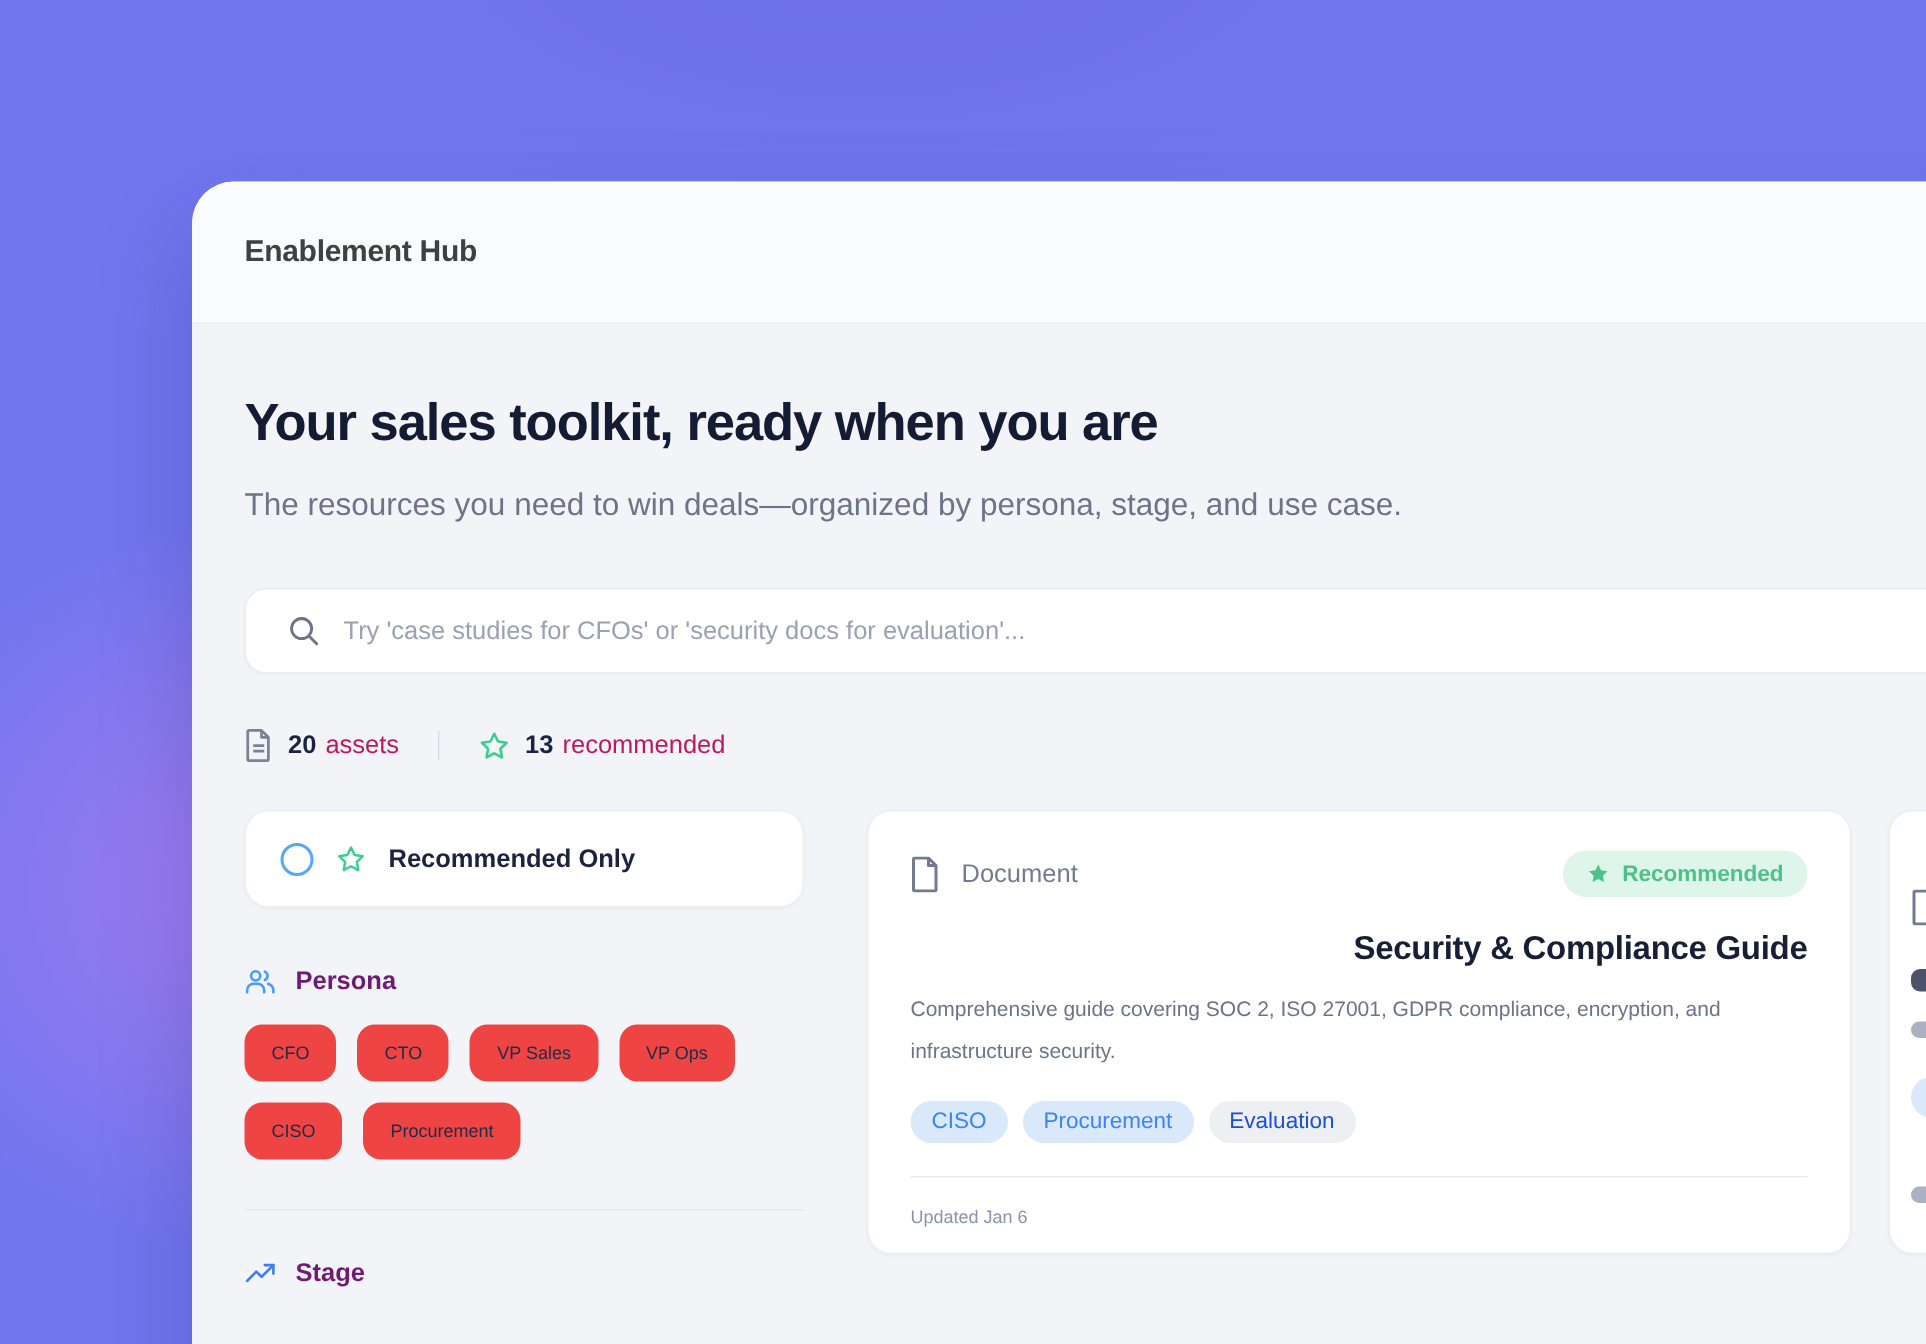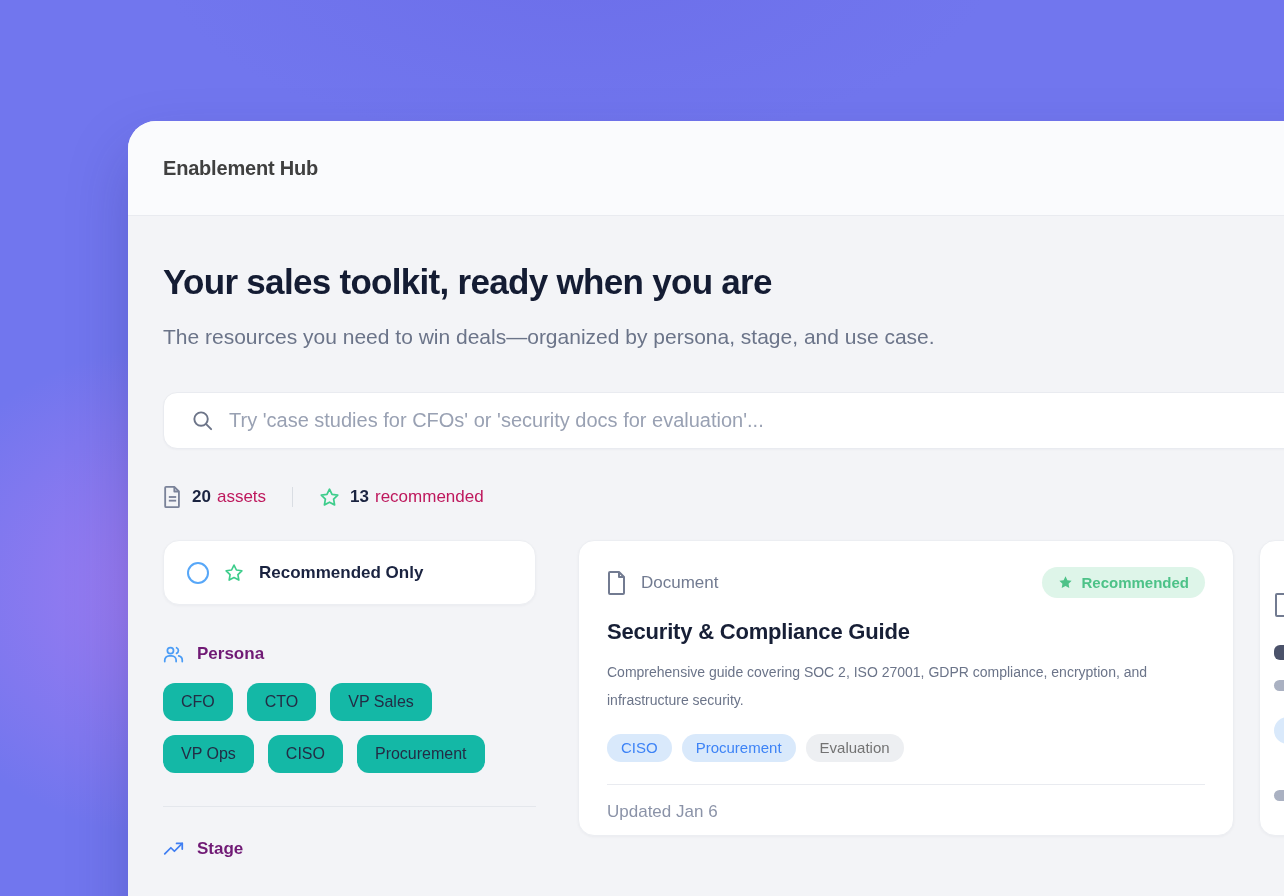--- a/index.html
+++ b/index.html
@@ -38,21 +38,21 @@
   .search-bar {
     margin-top:36px; height:57px; width:1191px; background:#fff;
     border:1px solid #e9ebf0; border-radius:14px;
     display:flex; align-items:center; padding-left:27px;
     box-shadow:0 1px 2px rgba(23,31,54,.03);
   }
   .search-bar svg { flex:none; }
   .search-input {
     border:none; outline:none; background:transparent; margin-left:15px;
     font-family:"Liberation Sans", sans-serif;
-    font-size:20px; color:#3a4156; width:900px;
+    font-size:17px; color:#3a4156; width:900px;
   }
   .search-input::placeholder { color:#99a1b3; }
 
   
   .stats-row { margin-top:36px; display:flex; align-items:center; font-size:17px; height:24px; }
   .stats-row .num { font-weight:700; color:#1a2340; margin:0 6px 0 10px; }
   .stats-row .lbl { color:#be185d; }
   .stats-divider { width:1px; height:20px; background:#d9dde3; margin:0 26px; }
 
   
@@ -65,47 +65,47 @@
     display:flex; align-items:center; padding-left:23px; gap:15px;
     box-shadow:0 1px 3px rgba(23,31,54,.04); cursor:pointer;text-align:right;
   }
   .radio-circle { width:22px; height:22px; border:2px solid #57a7f8; border-radius:50%; background:#fff; flex:none; }
   .filter-card .label { font-size:17px; font-weight:600; color:#1a2340; }
 
   .facet-head { display:flex; align-items:center; gap:13px; margin-top:38px; height:22px; }
   .facet-head .label { font-size:17px; font-weight:700; color:#701a75; }
   .chip-wrap { margin-top:18px; display:flex; flex-wrap:wrap; gap:14px 14px; max-width:373px; }
   .chip {
-    background:#14b8a6; border-radius:12px; padding:9px 18px;
-    font-size:16px; font-weight:500; color:#232c45; cursor:pointer; line-height:20px;
+    background:#ef4444; border-radius:12px; padding:9px 18px;
+    font-size:12px; font-weight:500; color:#232c45; cursor:pointer; line-height:20px;
   }
   .side-divider { border:none; border-top:1px solid #e4e7ec; margin-top:33px; }
   .facet-head.stage { margin-top:31px; }
 
   
   .cards-row { display:flex; gap:25px; }
   .asset-card {
     width:656px; height:296px; background:#fff; border:1px solid #eceef2; border-radius:16px;
     padding:26px 28px; box-shadow:0 1px 3px rgba(23,31,54,.04); cursor:pointer; flex:none;
   }
   .card-top { display:flex; align-items:center; justify-content:space-between; }
   .type-row { display:flex; align-items:center; gap:14px;justify-content:center; }
   .type-row .type-label { font-size:17px; color:#727b91; }
   .badge {
     display:flex; align-items:center; gap:8px; background:#def5e9; color:#4dc288;
     border-radius:999px; padding:7px 16px; font-size:15px; font-weight:600;
   }
-  .card-title { margin-top:21px; font-size:22px; font-weight:700; color:#171f36; letter-spacing:-.2px; }
+  .card-title { margin-top:21px; font-size:22px; font-weight:700; color:#171f36; letter-spacing:-.2px;text-align:right; }
   .card-desc { margin-top:13px; font-size:14px; color:#6b7489; line-height:28px; max-width:605px; }
   .tag-row { margin-top:20px; display:flex; gap:10px; }
   .tag { border-radius:999px; padding:6px 14px; font-size:15px; font-weight:500; line-height:16px; }
   .tag.blue { background:#d9e9fb; color:#3d83f6; }
-  .tag.gray { background:#edeff2; color:#737373; }
+  .tag.gray { background:#edeff2; color:#1d4ed8; }
   .card-footer { border-top:1px solid #e9ebf0; margin-top:22px; padding-top:17px; }
-  .card-updated { font-size:17px; color:#8b93a8; }
+  .card-updated { font-size:12px; color:#8b93a8; }
 
   
   .asset-card.partial { width:420px; padding:26px 0 26px 14px; }
   .ghost-line { border-radius:6px; }
   .g-title { margin-top:24px; width:180px; height:15px; background:#2b3450; opacity:.85; }
   .g-desc  { margin-top:20px; width:200px; height:11px; background:#aab1c2; }
   .g-tag   { margin-top:26px; width:70px; height:27px; border-radius:999px; background:#d9e9fb; }
   .g-foot  { margin-top:46px; width:120px; height:11px; background:#aab1c2; }
 </style>
 </head>

